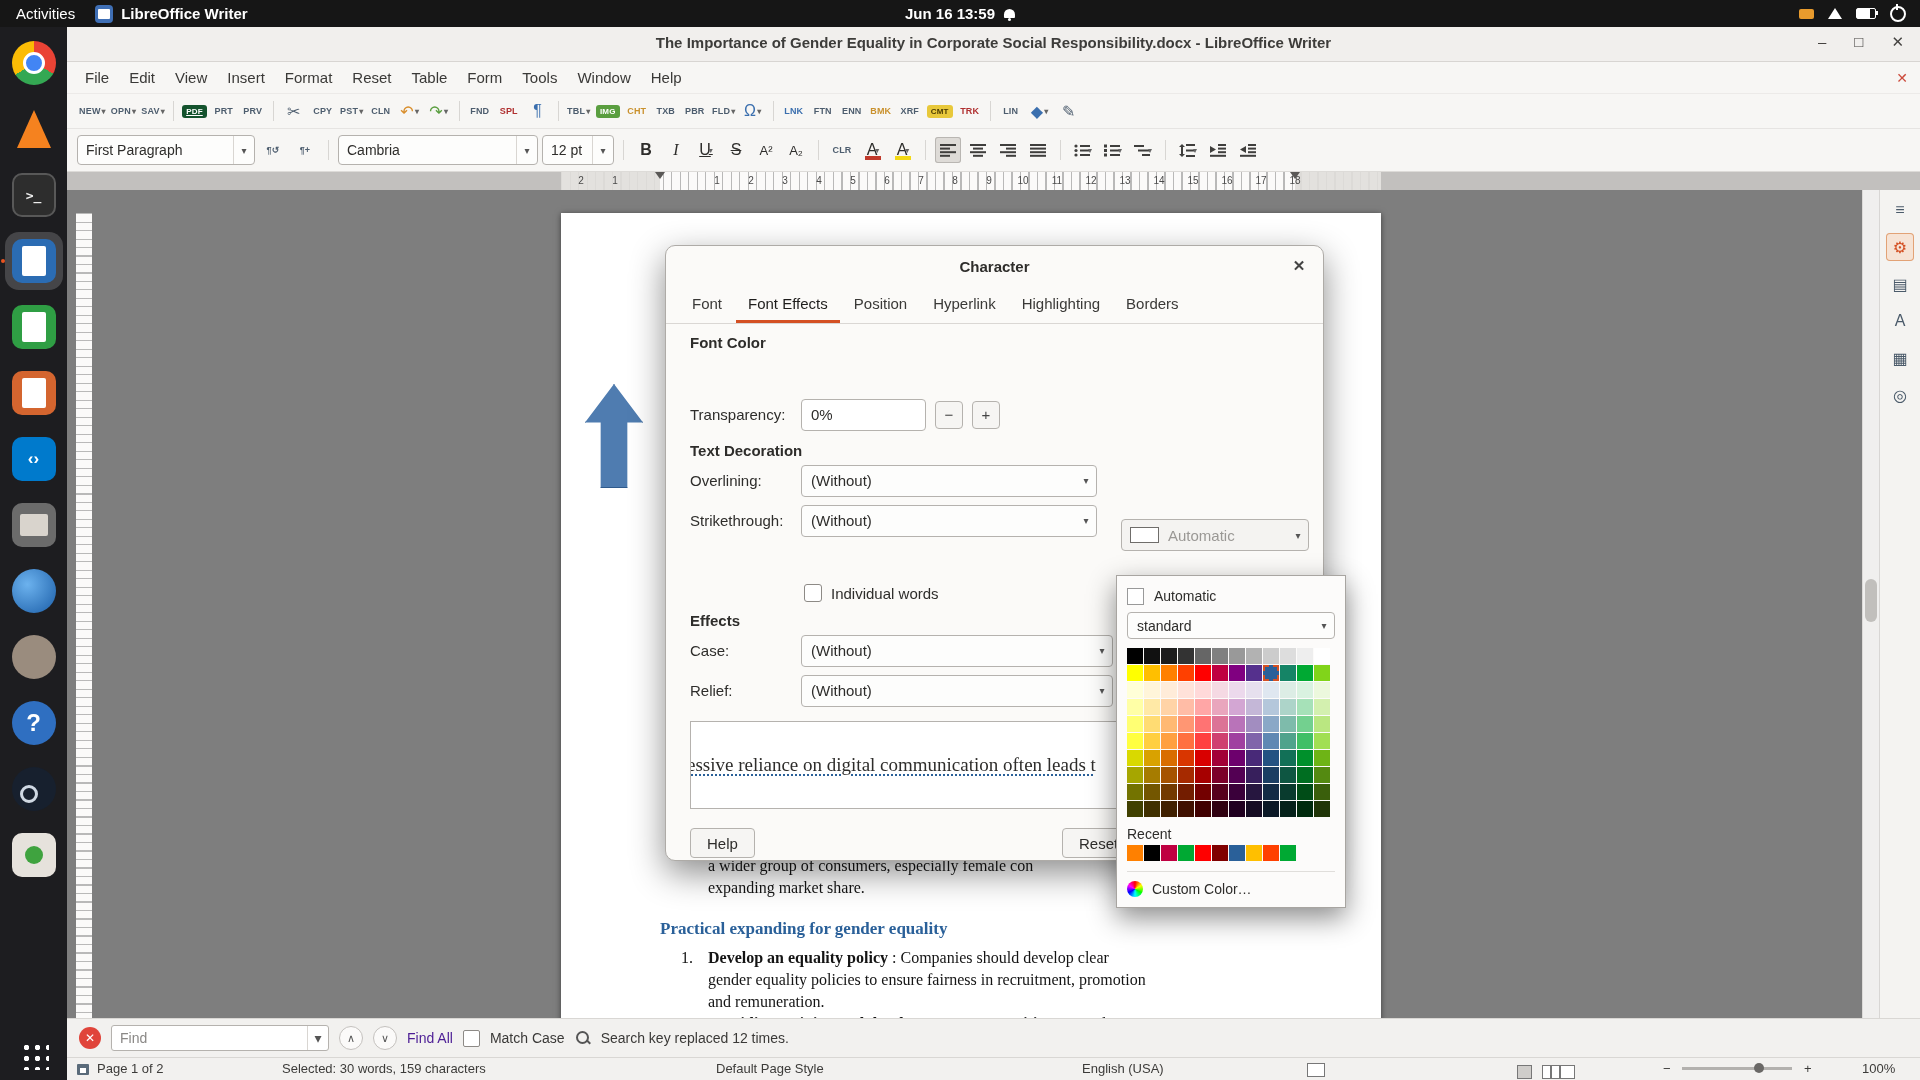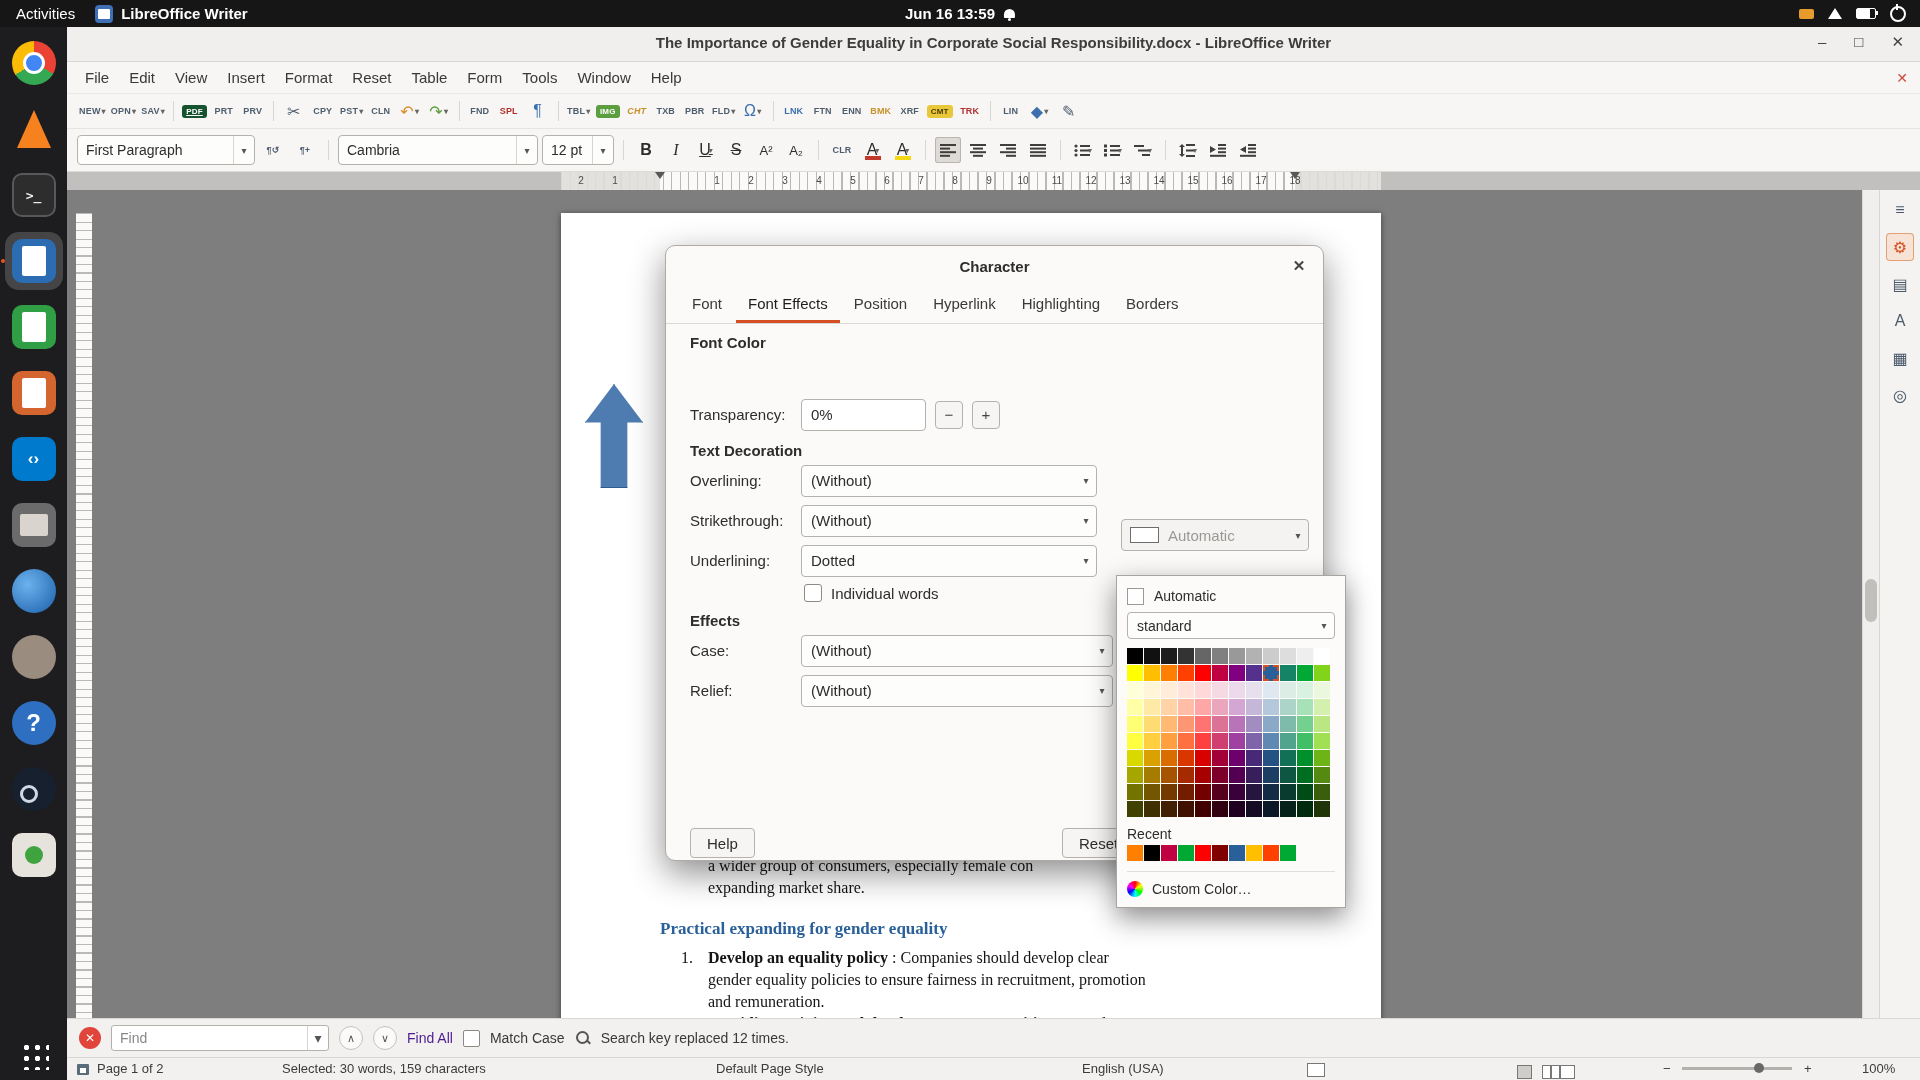--- a/index.html
+++ b/index.html
@@ -333,21 +333,21 @@
       </div>
       <div class="sep"></div>
       <div class="tbi">
         <span class="code">TBL</span>
         <span class="caret">▾</span>
       </div>
       <div class="tbi">
         <span class="code fill" style="background: rgb(90, 158, 63);">IMG</span>
       </div>
       <div class="tbi">
-        <span class="code" style="color: rgb(201, 145, 45); font-style: italic;">CHT</span>
+        <span class="code" style="color: rgb(201, 145, 45);">CHT</span>
       </div>
       <div class="tbi">
         <span class="code">TXB</span>
       </div>
       <div class="tbi">
         <span class="code">PBR</span>
       </div>
       <div class="tbi">
         <span class="code">FLD</span>
         <span class="caret">▾</span>
@@ -602,27 +602,20 @@
       </div>
 
       <div class="drow" style="top:258px">
         <span class="dlabel">Strikethrough:</span>
         <div class="dctl" style="width:296px">
           <span class="val">(Without)</span>
           <span class="dd"></span>
         </div>
       </div>
 
-      <div class="drow" style="top:298px">
-        <span class="dlabel">Underlining:</span>
-        <div class="dctl" style="width:296px">
-          <span class="val">Dotted</span>
-          <span class="dd"></span>
-        </div>
-      </div>
       <div class="dctl colright openfocus" style="top:353px">
         <span class="swatch" style="background:#2a6099"></span>
         <span class="val">Blue</span>
         <span class="dd"></span>
       </div>
 
       <div class="drow" style="top:336px;height:22px">
         <span style="width:114px"></span>
         <span class="cbx"></span>
         <span style="margin-left:9px">Individual words</span>
@@ -639,20 +632,23 @@
       </div>
 
       <div class="drow" style="top:428px">
         <span class="dlabel">Relief:</span>
         <div class="dctl" style="width:312px">
           <span class="val">(Without)</span>
           <span class="dd"></span>
         </div>
       </div>
 
+      <div class="preview">
+        <span>essive reliance on digital communication often leads t</span>
+      </div>
 
       <div class="btn" style="position:absolute;left:24px;top:582px">Help</div>
       <div class="btn" style="position:absolute;left:396px;top:582px">Reset</div>
     </div>
 
     <div id="colorpopup">
       <div class="cp-auto">
         <span class="sw"></span>
         <span>Automatic</span>
       </div>

